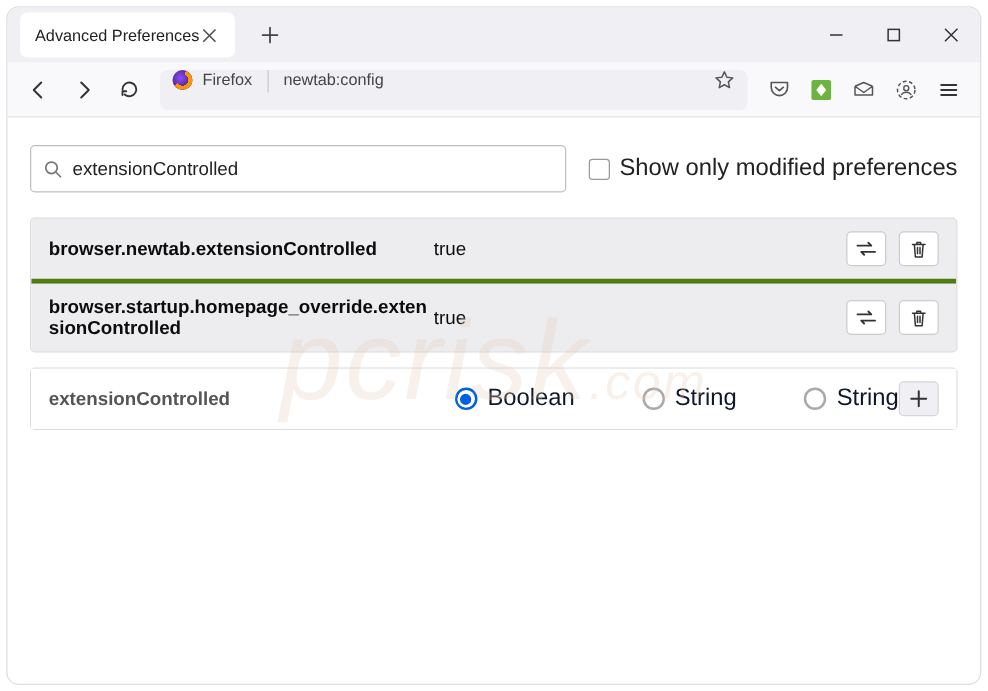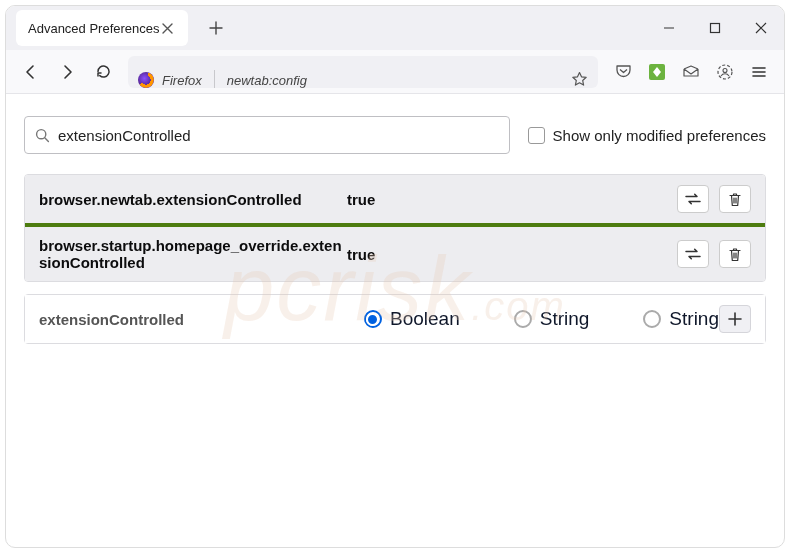--- a/index.html
+++ b/index.html
@@ -11,43 +11,43 @@
 .titlebar { height: 44px; background: #f0f0f4; display: flex; align-items: center; }
 .tab { margin-left: 10px; height: 36px; background: #fff; border-radius: 6px; display: flex; align-items: center; padding: 0 12px; font-size: 13px; color: #222; }
 .tab-close { width: 16px; height: 16px; display: flex; align-items: center; justify-content: center; cursor: pointer; }
 .newtab-btn { margin-left: 14px; width: 28px; height: 28px; display: flex; align-items: center; justify-content: center; cursor: pointer; }
 .win-controls { margin-left: auto; display: flex; }
 .win-btn { width: 46px; height: 44px; display: flex; align-items: center; justify-content: center; cursor: pointer; }
 
 
 .toolbar { height: 44px; background: #f9f9fb; border-bottom: 1px solid #e5e5e9; display: flex; align-items: center; padding: 0 8px; gap: 2px; }
 .tbtn { width: 34px; height: 30px; display: flex; align-items: center; justify-content: center; cursor: pointer; border-radius: 4px; }
-.urlbar { flex: 1; height: 32px; background: #f0f0f4; border-radius: 6px; display: flex; align-items: flex-end; padding: 0 10px; gap: 8px; margin: 0 6px; font-style: italic; }
+.urlbar { flex: 1; height: 32px; background: #f0f0f4; border-radius: 6px; display: flex; align-items: flex-start; padding: 0 10px; gap: 8px; margin: 0 6px; }
 .ff-icon { width: 16px; height: 16px; background: radial-gradient(circle at 40% 40%, #8a4fff 0%, #5b2a9e 50%); border-radius: 50%; position: relative; overflow:hidden;}
 .ff-icon::after{content:"";position:absolute;inset:0;border-radius:50%;background:conic-gradient(from 20deg,#ff9500 0 60%,transparent 0);mask:radial-gradient(circle at 50% 50%, transparent 40%, #000 41%);-webkit-mask:radial-gradient(circle at 50% 50%, transparent 40%, #000 41%);}
 .url-label { font-size: 13px; color: #444; }
 .url-text { font-size: 13px; color: #444; }
 .url-sep { width: 1px; height: 18px; background: #c8c8cc; margin: 0 4px;}
 .url-right { margin-left: auto; display: flex; align-items: center; gap: 8px; }
 .right-icons { display: flex; align-items: center; gap: 0; }
 
 
 .content { position: absolute; top: 88px; left: 0; right: 0; bottom: 0; padding: 22px 18px; }
 .searchrow { display: flex; align-items: center; gap: 18px; }
 .searchbox { flex: 1; height: 38px; border: 1px solid #bfbfc3; border-radius: 4px; display: flex; align-items: center; padding: 0 10px; gap: 8px; background: #fff; }
 .searchbox input { border: none; outline: none; flex: 1; font-size: 15px; color: #222; background: transparent; }
-.modlabel { display: flex; align-items: center; gap: 8px; font-size: 15px; color: #222; }
+.modlabel { display: flex; align-items: center; gap: 8px; font-size: 19px; color: #222; }
 .checkbox { width: 17px; height: 17px; border: 1px solid #999; border-radius: 3px; background: #fff; }
 
 .results { margin-top: 20px; border: 1px solid #dcdce0; border-radius: 4px; overflow:hidden; }
 .row { display: flex; align-items: center; padding: 10px 14px; background: #ededf0; border-bottom: 4px solid #4d7c0f; font-size: 15px; }
 .row:last-child { border-bottom: none; }
 .row .pref-name { width: 308px; font-weight: 700; color: #0c0c0d; word-break: break-all; }
 .row.new .pref-name { font-weight: 700; color: #555; }
-.row .pref-val { font-weight: 700; color: #0c0c0d; }
+.row .pref-val { font-weight: 400; color: #0c0c0d; }
 .row.new { background: #fff; }
 .row .actions { margin-left: auto; display: flex; gap: 10px; }
 .iconbtn { width: 32px; height: 28px; background: #fff; border: 1px solid #ccc; border-radius: 4px; display: flex; align-items: center; justify-content: center; cursor: pointer; }
 .iconbtn.plain { background: #f0f0f4; border-color: #d5d5da; }
 
 .radio-group { display: flex; align-items: center; gap: 26px; margin-left: 4px; }
 .radio { width: 18px; height: 18px; border: 2px solid #888; border-radius: 50%; display: inline-flex; align-items: center; justify-content: center; }
 .radio.sel { border-color: #0061e0; }
 .radio.sel::after { content: ""; width: 9px; height: 9px; background: #0061e0; border-radius: 50%; border: 2px solid #fff; }
 .radio.empty { border: 2px solid #aaa; }

